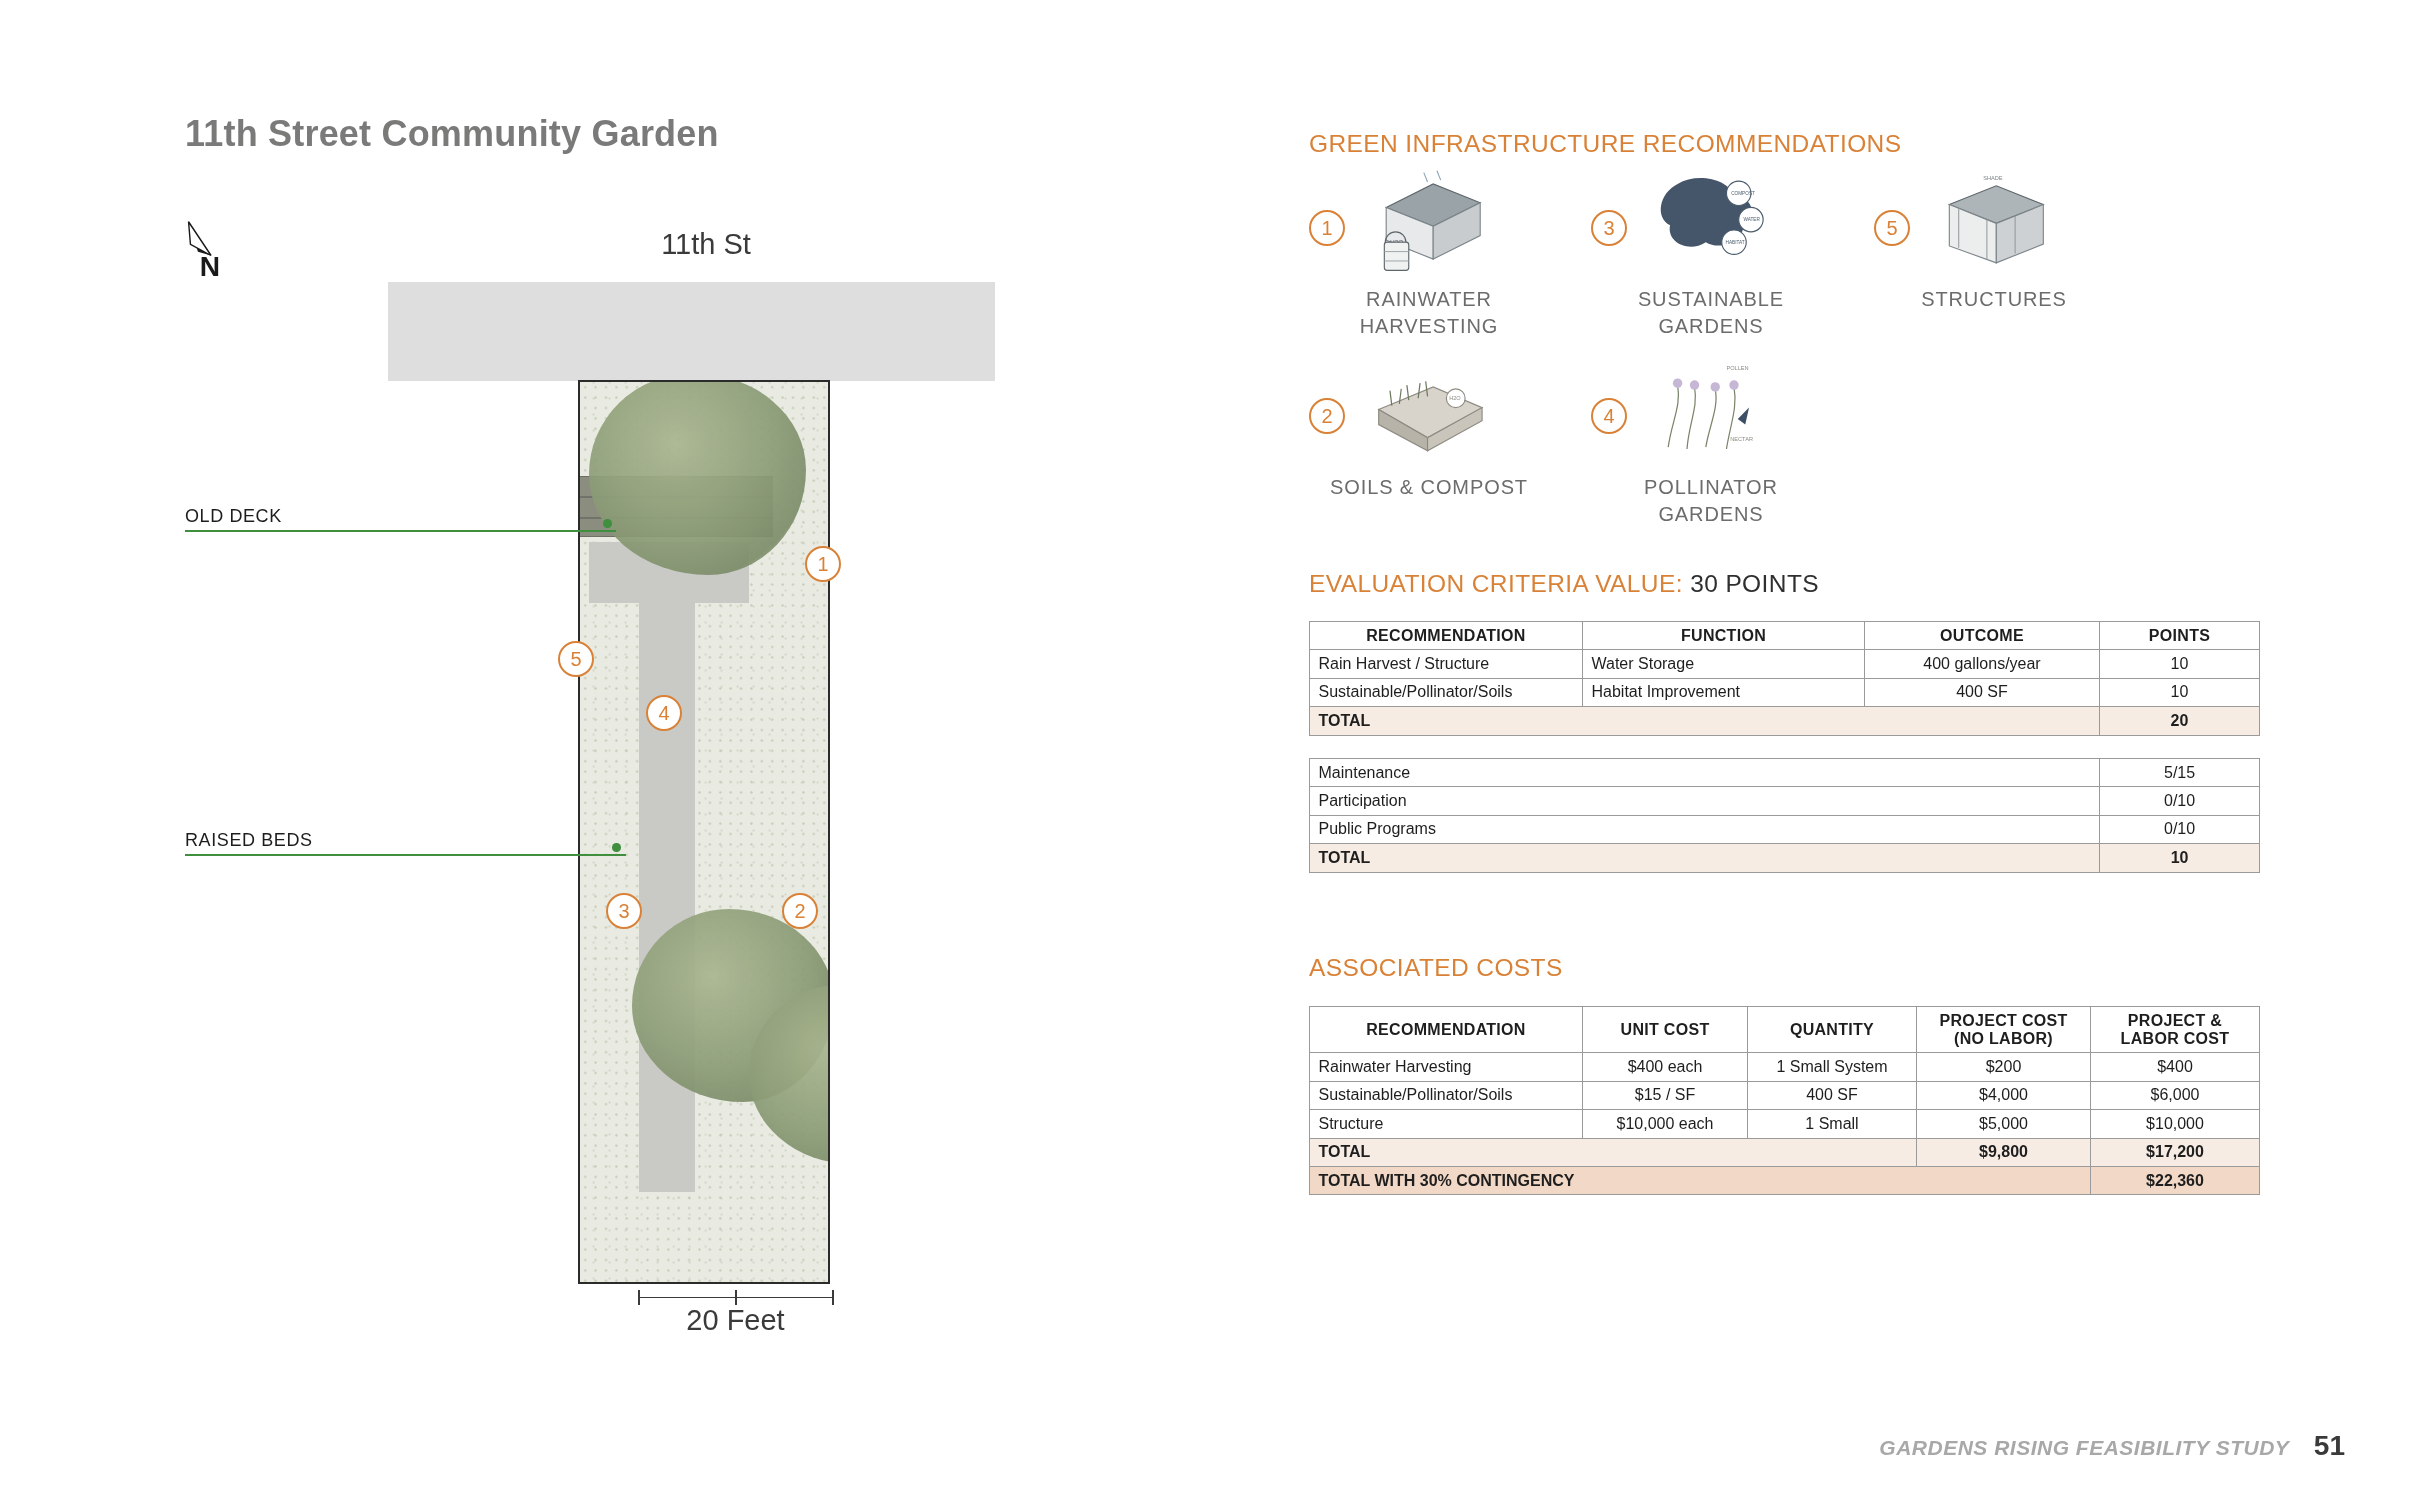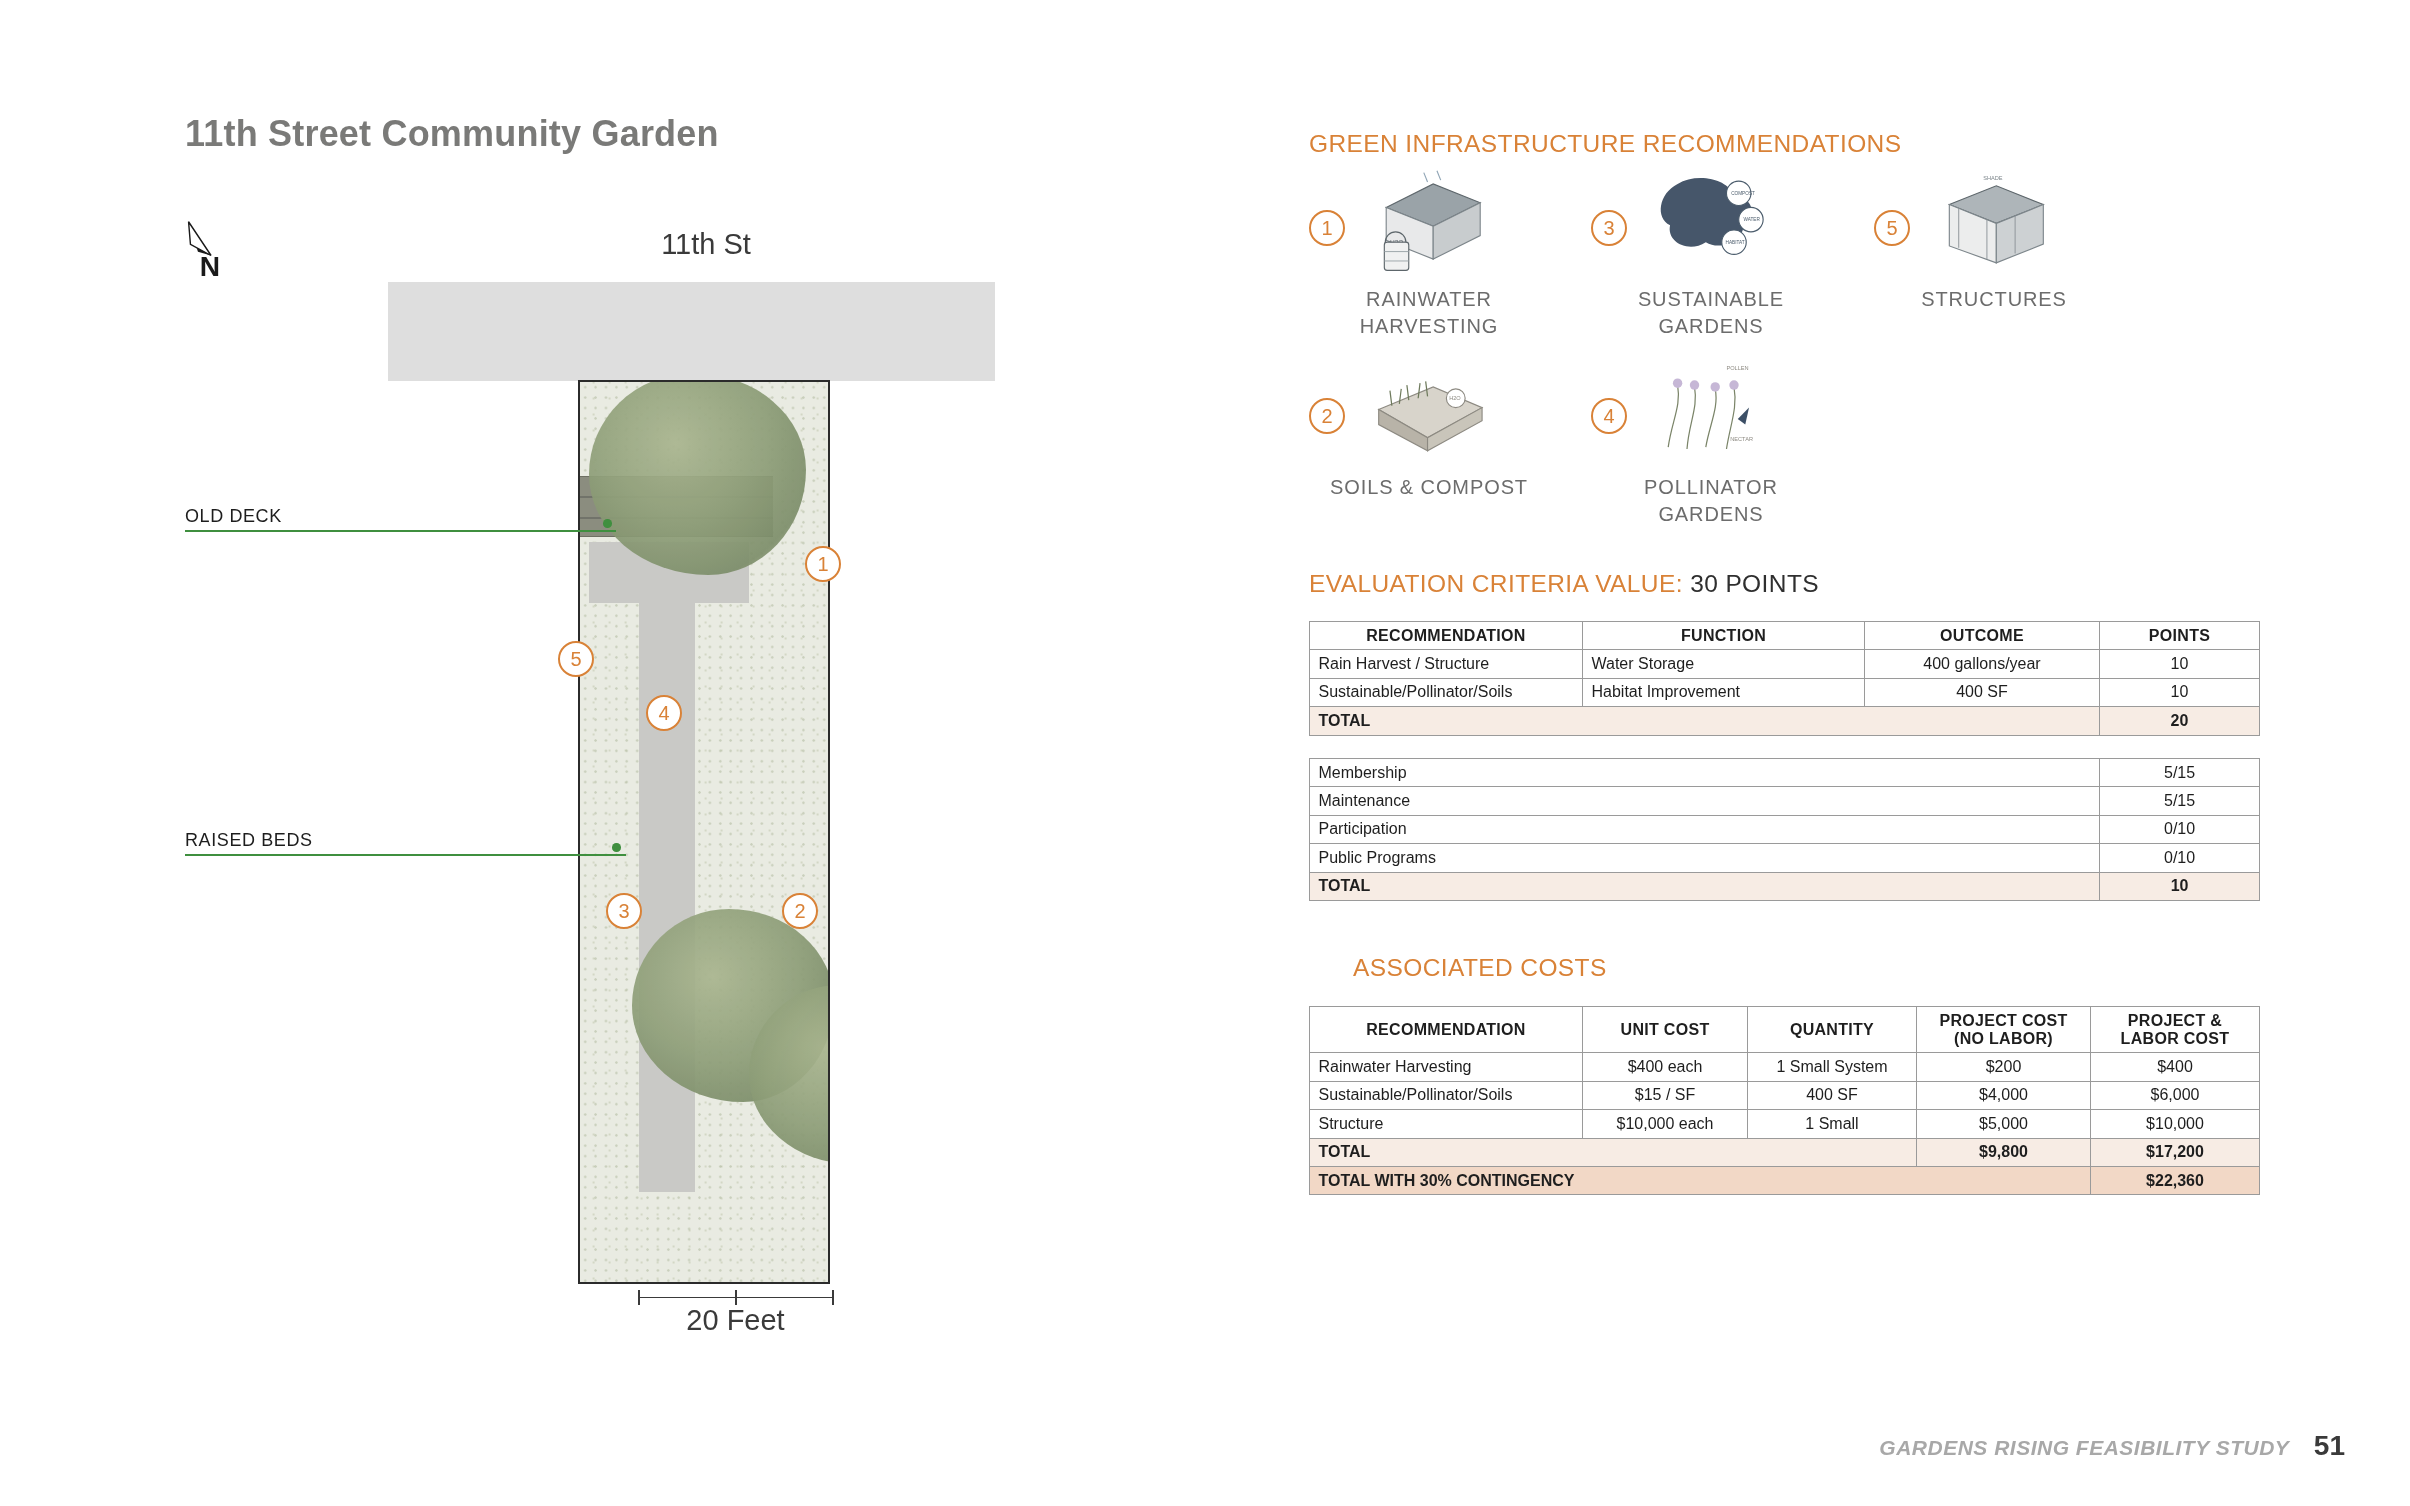--- a/index.html
+++ b/index.html
@@ -457,43 +457,39 @@
       </tbody>
     </table>
 
     <table class="doc" style="left:0px; top:758px; width:951px;">
       <colgroup>
           <col style="width:791px">
           <col style="width:160px">
         </colgroup>
       <tbody>
         <tr>
-          <td>Membership</td>
-          <td class="ctr">5/15</td>
-        </tr>
-        <tr>
           <td>Maintenance</td>
           <td class="ctr">5/15</td>
         </tr>
         <tr>
           <td>Participation</td>
           <td class="ctr">0/10</td>
         </tr>
         <tr>
           <td>Public Programs</td>
           <td class="ctr">0/10</td>
         </tr>
         <tr class="total">
           <td>TOTAL</td>
           <td class="ctr">10</td>
         </tr>
       </tbody>
     </table>
 
-    <div class="section-head" style="left:0px; top:954px;margin-left:44px;">ASSOCIATED COSTS</div>
+    <div class="section-head" style="left:0px; top:954px;">ASSOCIATED COSTS</div>
 
     <table class="doc" style="left:0px; top:1006px; width:951px;">
       <colgroup>
           <col style="width:273px">
           <col style="width:165px">
           <col style="width:169px">
           <col style="width:174px">
           <col style="width:169px">
         </colgroup>
       <thead>

